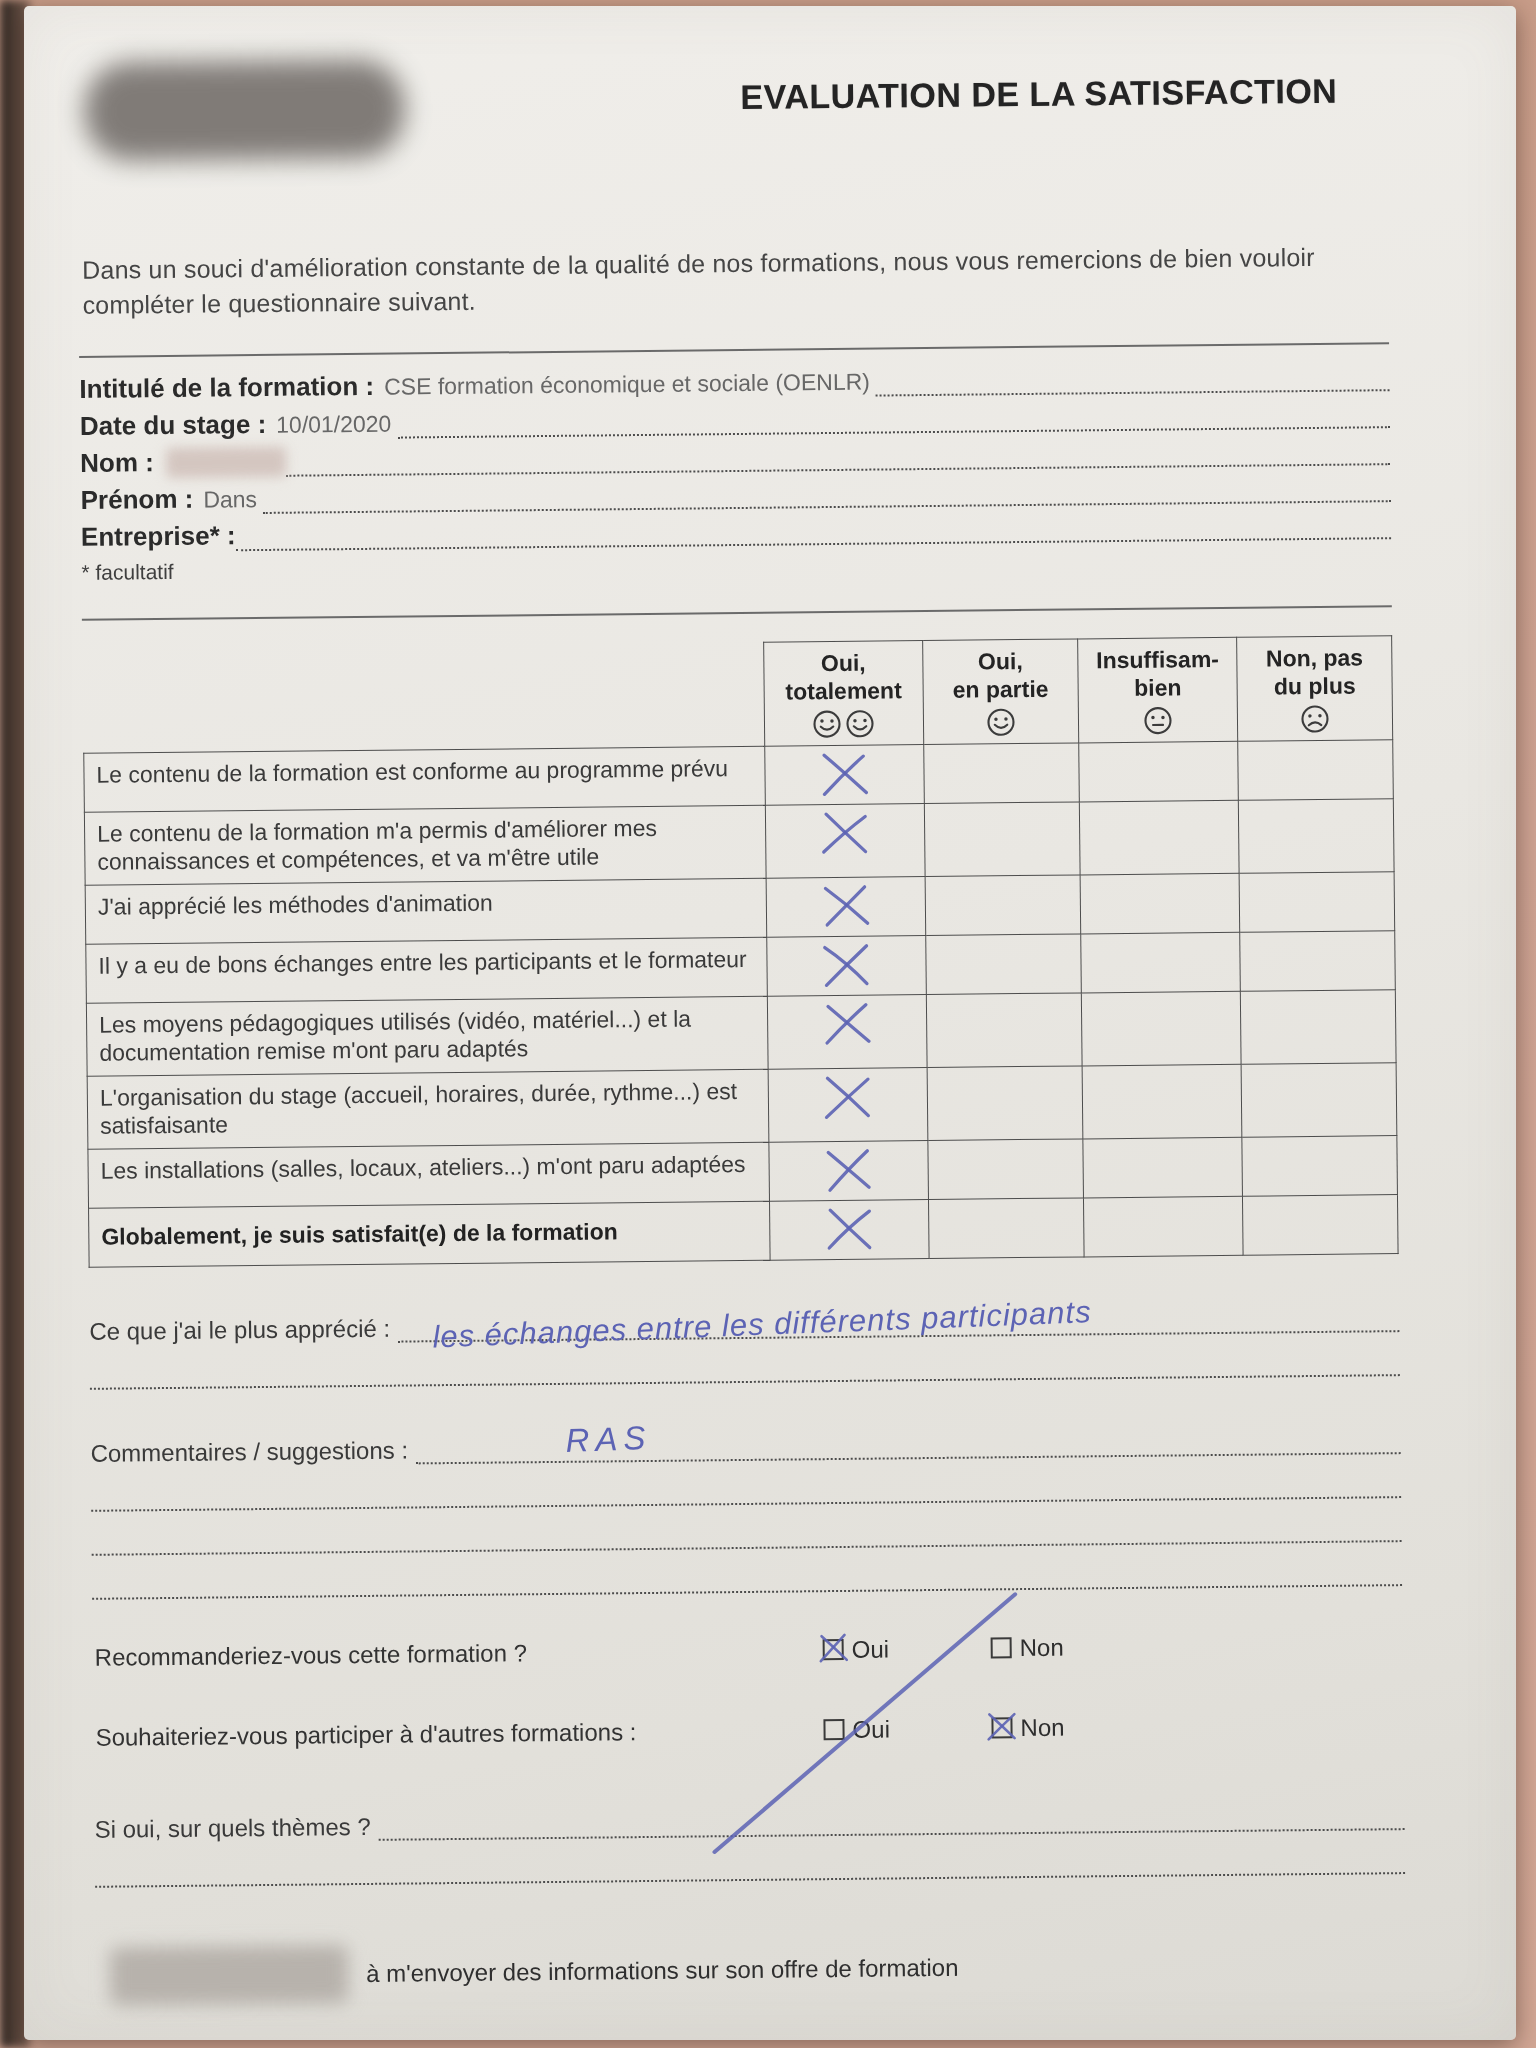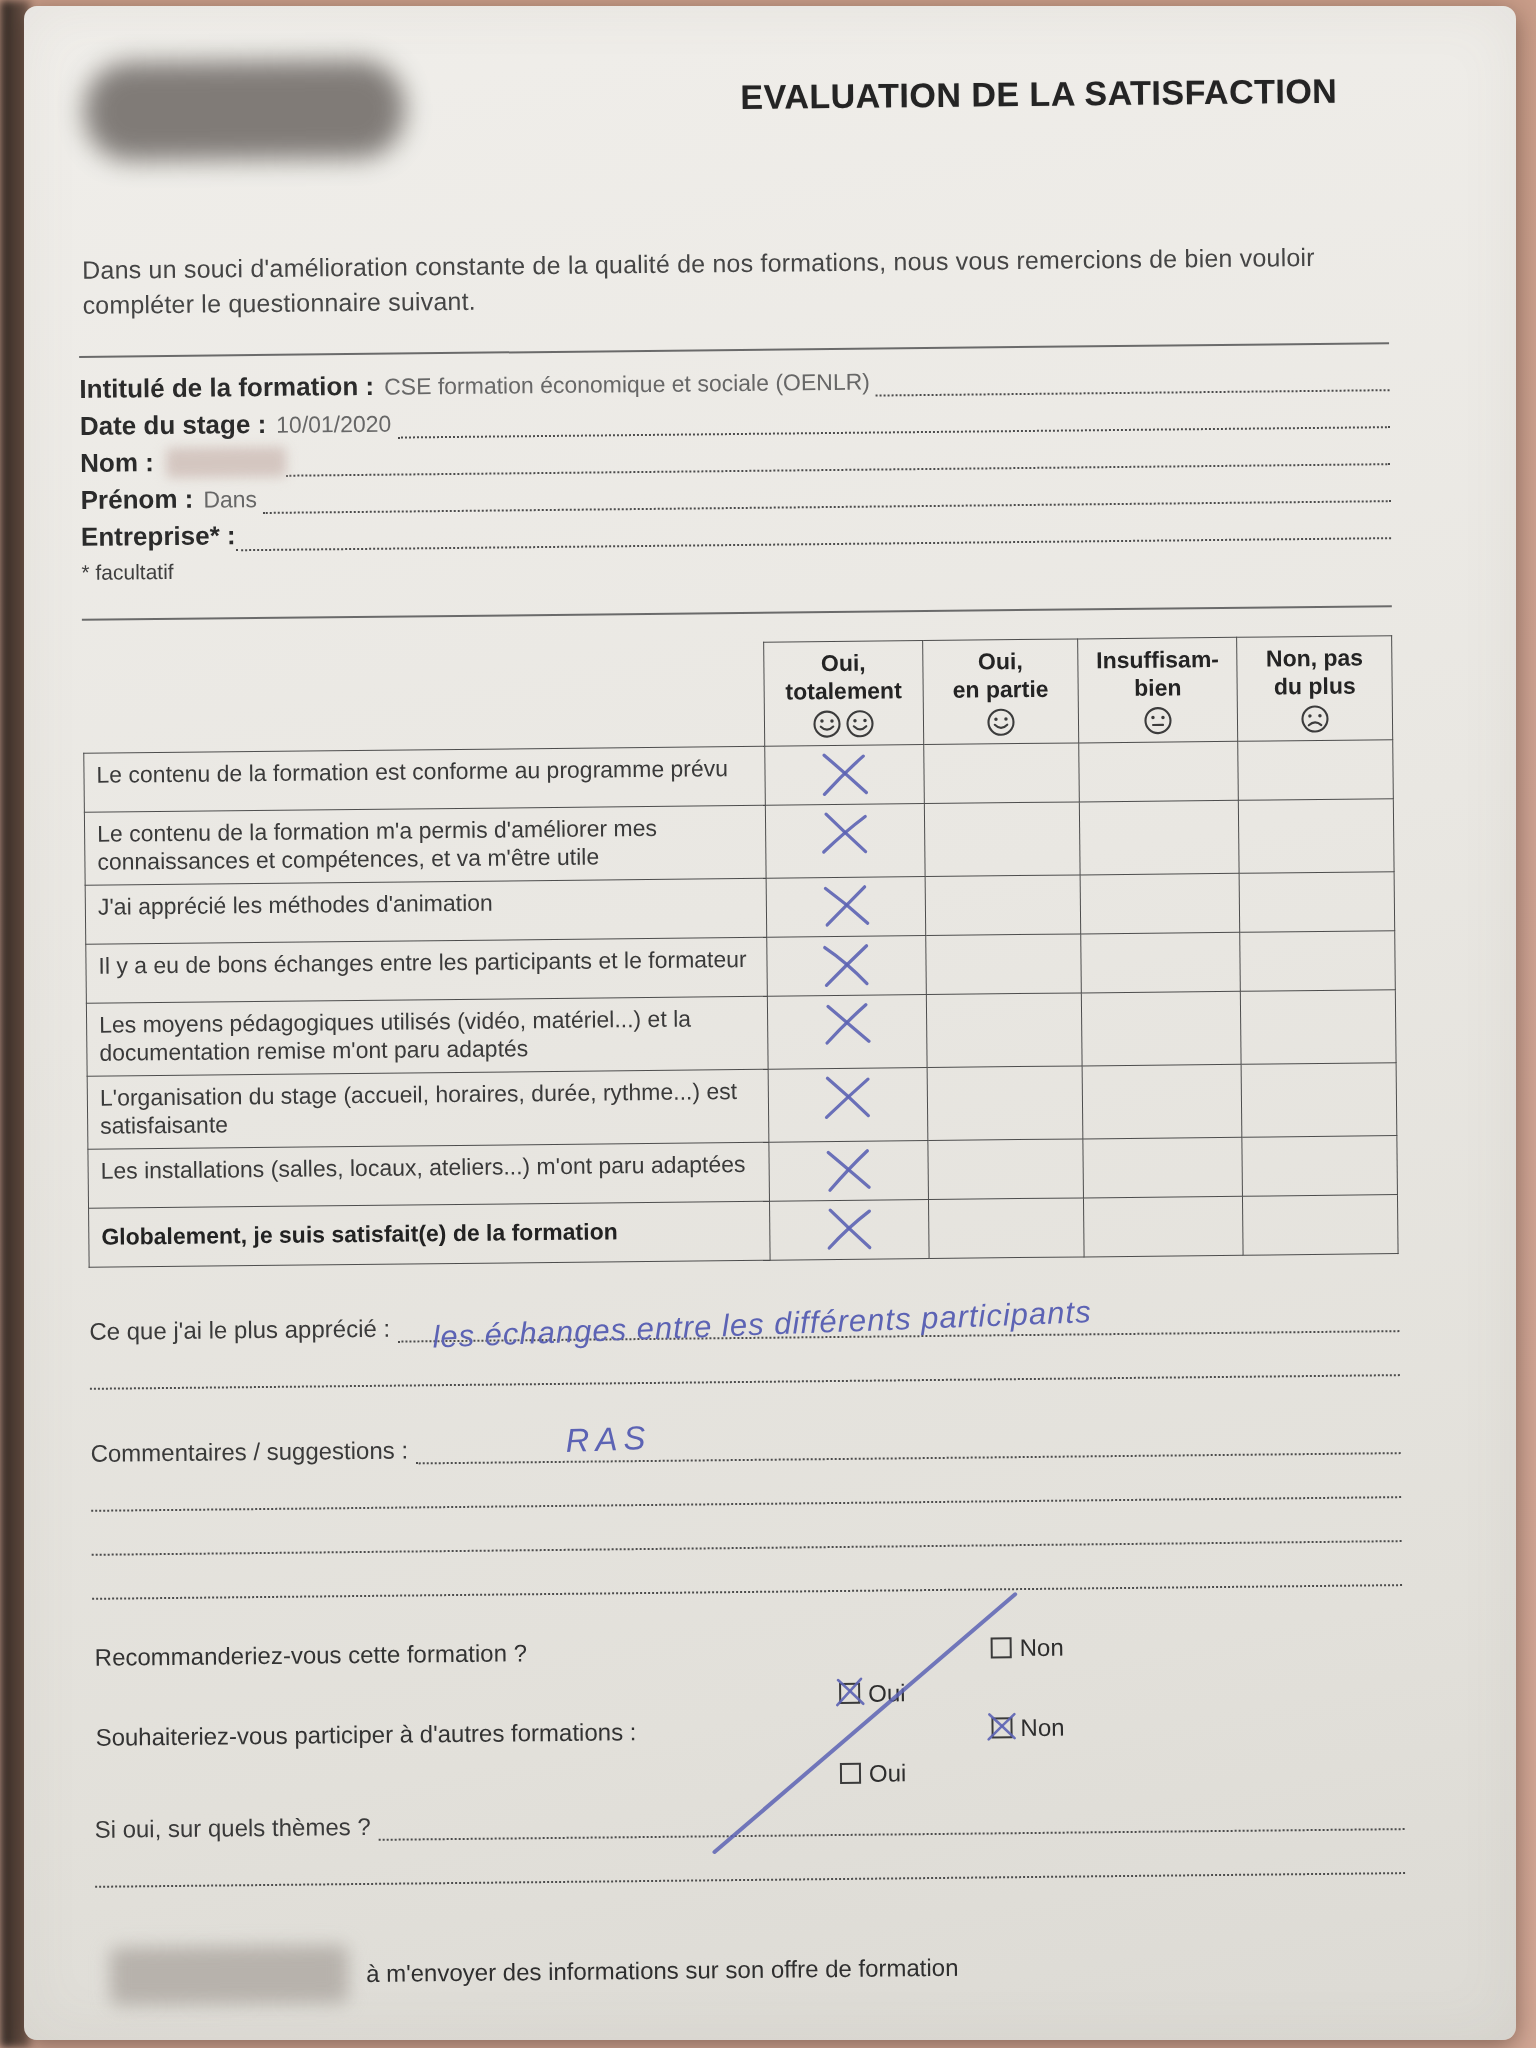--- a/index.html
+++ b/index.html
@@ -7,21 +7,21 @@
     width:1536px;height:2048px;overflow:hidden;position:relative;
     font-family:"Liberation Sans", sans-serif;
     background:linear-gradient(180deg,#c99d89 0%,#cea393 40%,#d2a795 100%);
   }
   
   .photo-edge{position:absolute;left:0;top:0;width:30px;height:100%;
     background:linear-gradient(90deg,#2c241f,#7a5f52);filter:blur(4px);}
   .paper{
     position:absolute;left:24px;top:6px;width:1492px;height:2034px;
     background:linear-gradient(170deg,#f0eeea 0%,#e9e7e2 45%,#e2e0da 80%,#dcdad4 100%);
-    border-radius:13px;
+    border-radius:5px;
     box-shadow:0 6px 24px rgba(40,25,15,.45), inset 0 0 60px rgba(120,100,90,.08);
   }
   .content{
     position:absolute;left:60px;top:0;width:1310px;height:100%;
     transform:rotate(-0.6deg);transform-origin:50% 40%;
     color:#2f2f2f;
   }
   
   .form-header{display:flex;align-items:flex-start;margin-top:50px;height:112px;}
   .logo-blur{width:320px;height:98px;margin-left:8px;border-radius:46px;
@@ -63,21 +63,21 @@
   .free-row .dots{position:relative;margin-left:8px;}
   .hand{font-style:italic;color:#5c63b4;letter-spacing:1px;transform:rotate(-1.6deg);
     position:absolute;white-space:nowrap;}
   .hand.appr{font-size:31px;left:34px;bottom:-6px;}
   .hand.ras{font-size:33px;left:150px;bottom:2px;letter-spacing:6px;}
   .dotline{border-bottom:2px dotted #4c4c4c;height:12px;margin-top:30px;}
   
   .qline{position:relative;margin-top:44px;height:36px;font-size:24px;color:#333;}
   .q-text{position:absolute;left:2px;top:0;}
   .opt{position:absolute;top:0;white-space:nowrap;font-size:24px;color:#2e2e2e;}
-  .opt.o1{left:746px;margin-top:44px;} .opt.o2{left:898px;}
+  .opt.o1{left:730px;} .opt.o2{left:898px;}
   .cb{display:inline-block;width:17px;height:17px;border:2px solid #3a3a3a;
     vertical-align:-2px;margin-right:8px;position:relative;}
   .cb .cbx{position:absolute;left:-9px;top:-9px;width:36px;height:32px;}
   .cbx path{stroke:#5c63b4;stroke-width:2.6;fill:none;stroke-linecap:round;opacity:.9;}
   .themes-block{position:relative;margin-top:52px;}
   .slash{position:absolute;left:618px;top:46px;width:400px;height:3.5px;
     background:#5c63b4;border-radius:3px;transform:rotate(-40deg);
     transform-origin:left center;opacity:.85;}
   
   .consent{display:flex;align-items:center;margin-top:54px;height:70px;}

